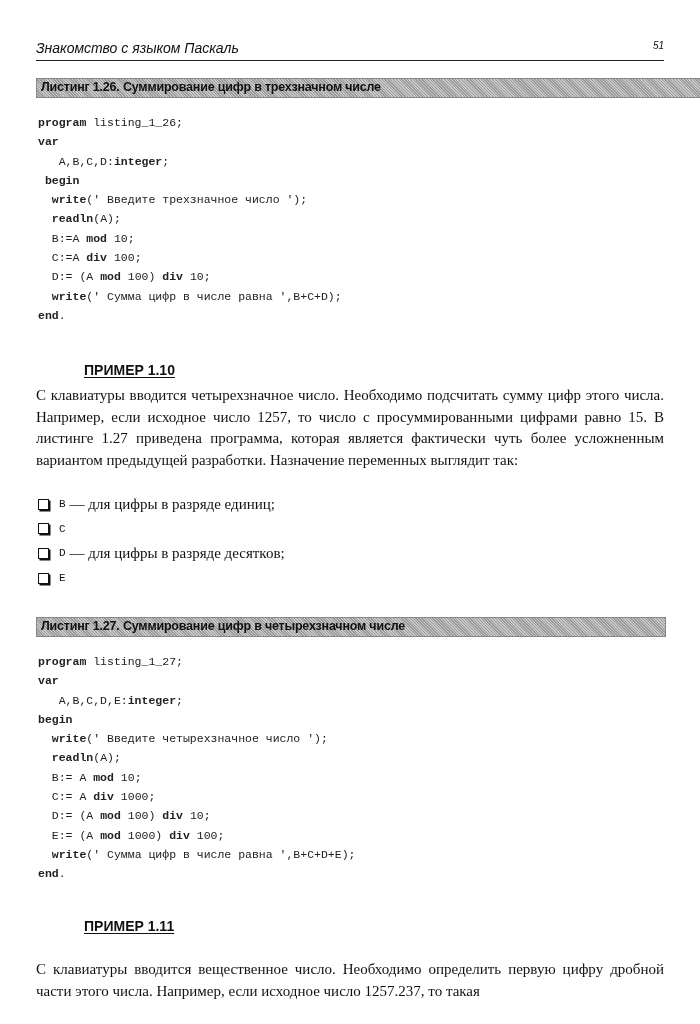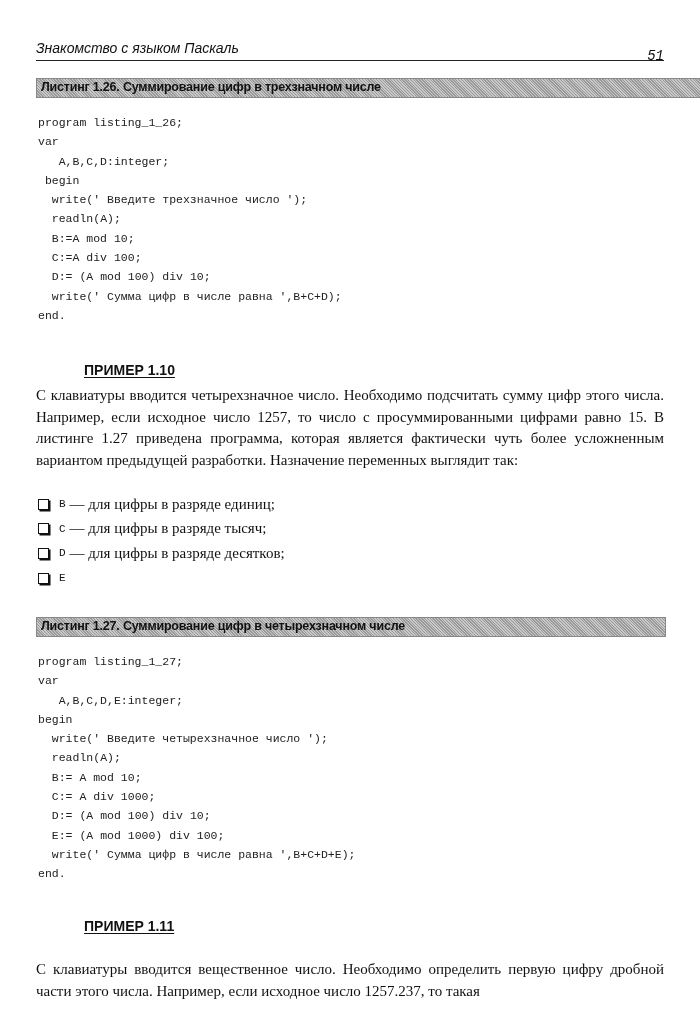--- a/index.html
+++ b/index.html
@@ -1,28 +1,28 @@
 <!DOCTYPE html>
 <html><head>
   <meta charset="utf-8">
   <style>
     html, body { margin: 0; padding: 0; background: #ffffff; }
     body { width: 700px; height: 1024px; position: relative; overflow: hidden; color: #111; }
     .page { position: absolute; left: 0; top: 0; width: 700px; height: 1024px; }
     .running-head { position: absolute; left: 36px; right: 36px; top: 38px; height: 22px; border-bottom: 1.5px solid #222; }
     .running-title { position: absolute; left: 0; top: 2px; font-family: "Liberation Sans", sans-serif; font-style: italic; font-size: 14px; }
-    .page-num { position: absolute; right: 0; top: 10px; font-family: Liberation Mono, monospace; font-style: italic; font-size: 14px; }
+    .page-num { position: absolute; right: 0; top: 2px; font-family: Liberation Sans, sans-serif; font-style: italic; font-size: 10px; }
     .listing-bar { position: absolute; left: 36px; width: 628px; height: 18px;
       background: repeating-linear-gradient(45deg, #9a9a9a 0px, #9a9a9a 1px, #c8c8c8 1px, #c8c8c8 2px),
                   #b0b0b0;
       border: 1px solid #888; }
     .listing-bar span { position: absolute; left: 4px; top: 1px; font-family: "Liberation Sans", sans-serif; font-weight: bold; font-size: 12.5px; color: #111; letter-spacing: -0.2px; }
     .code { position: absolute; left: 38px; font-family: "Liberation Mono", monospace; font-size: 11.5px; line-height: 19.3px; white-space: pre; color: #222; }
     .code .line { display: block; height: 19.3px; }
-    .code b { font-weight: normal; text-align: center; }
+    .code b { font-weight: bold; text-align: center; }
     .heading { position: absolute; left: 36px; font-family: "Liberation Sans", sans-serif; font-weight: bold; font-size: 14px; text-decoration: underline; text-underline-offset: 2px; margin-left: 48px; }
     .para { position: absolute; left: 36px; width: 628px; font-family: "Liberation Serif", serif; font-size: 15px; line-height: 21.6px; text-align: justify; }
     .bullets { position: absolute; left: 36px; width: 628px; font-family: "Liberation Serif", serif; font-size: 15px; }
     .bullet { height: 24.6px; display: flex; align-items: center; }
     .box-icon { display: inline-block; width: 9px; height: 9px; border: 1.5px solid #111; box-shadow: 1.5px 1.5px 0 #111; margin-right: 10px; margin-left: 2px; }
     .varname { font-family: "Liberation Mono", monospace; font-size: 11px; margin-right: 4px; }
   </style>
 </head>
 <body>
 
@@ -45,21 +45,20 @@
 
   <div class="bullets" style="top:492px;">
     <div class="bullet">
       <span class="box-icon"></span>
       <span class="varname">B</span>
       <span>— для цифры в разряде единиц;</span>
     </div>
     <div class="bullet">
       <span class="box-icon"></span>
       <span class="varname">C</span>
-      <span>— для цифры в разряде тысяч;</span>
     </div>
     <div class="bullet">
       <span class="box-icon"></span>
       <span class="varname">D</span>
       <span>— для цифры в разряде десятков;</span>
     </div>
     <div class="bullet">
       <span class="box-icon"></span>
       <span class="varname">E</span>
     </div>

